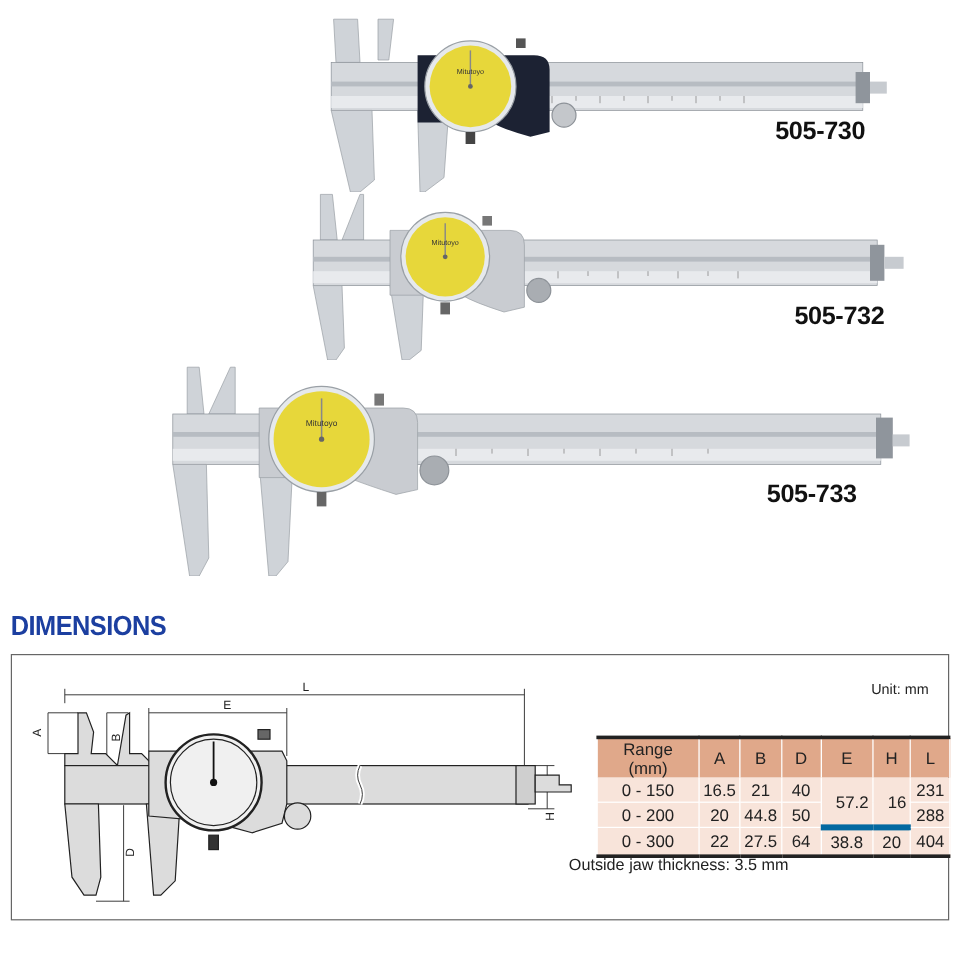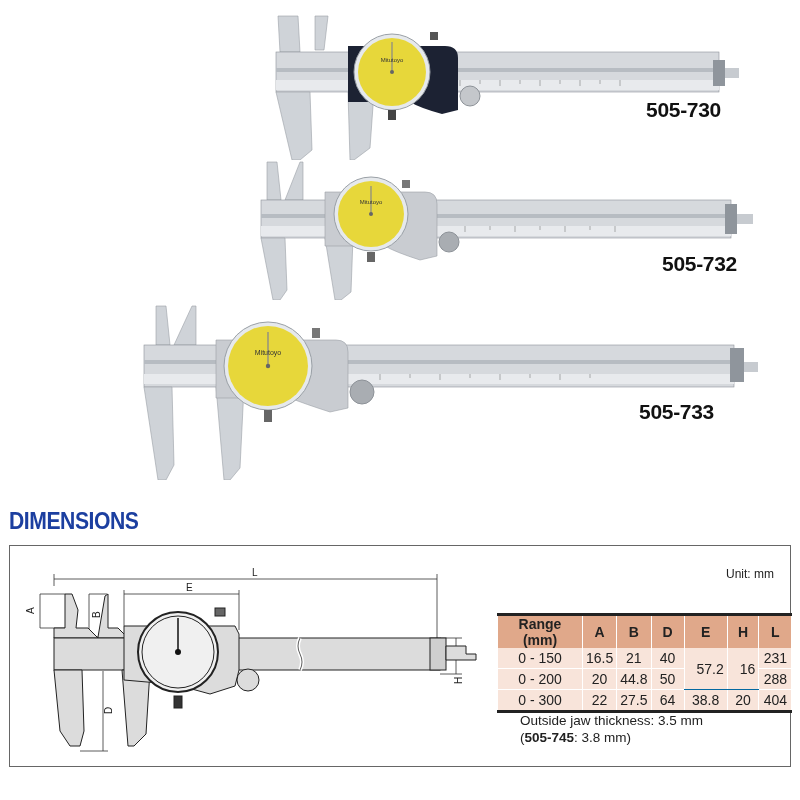--- a/index.html
+++ b/index.html
@@ -3,27 +3,27 @@
 <meta charset="utf-8">
 <style>
   html, body { margin:0; padding:0; background:#ffffff; }
   body { width:800px; height:800px; position:relative; overflow:hidden; font-family:"Liberation Sans", sans-serif; color:#1a1a1a; }
   .abs { position:absolute; }
   .model-label { font-family:"Liberation Sans", sans-serif; font-weight:bold; font-size:21px; color:#111; letter-spacing:-0.3px; }
   .section-title { left:9px; top:508px; font-family:"Liberation Sans", sans-serif; font-weight:bold; font-size:23px; color:#1c3fa0; letter-spacing:-0.5px; transform:scaleX(0.92); transform-origin:left; }
   .frame { left:9px; top:545px; width:782px; height:222px; border:1px solid #666; box-sizing:border-box; background:#fff; }
   .unit { right:26px; top:567px; font-size:12px; color:#222; }
   table.dims { position:absolute; left:497px; top:613px; border-collapse:collapse; font-size:14px; font-family:"Liberation Sans", sans-serif; color:#222; }
-  table.dims th { background:#e0a88a; font-weight:bold; height:22px; border-left:1px solid #fff; border-right:1px solid #fff; padding:0 5px; text-align:center; }
+  table.dims th { background:#e0a88a; font-weight:normal; height:22px; border-left:1px solid #fff; border-right:1px solid #fff; padding:0 5px; text-align:center; }
   table.dims thead tr { border-top:3px solid #222; }
   table.dims td { background:#f8e4da; height:20px; border:1px solid #fff; padding:0 3px; text-align:center; border-top:1px solid #555; }
   table.dims tbody tr:first-child td { border-top:none; }
   table.dims tbody tr:last-child td { border-bottom:3px solid #222;margin-top:12px; }
-  table.dims td.merge { vertical-align:middle; border-bottom:1px solid #0369a1;padding-left:12px; }
-  .note { left:520px; top:712px; font-size:13.5px; color:#222; line-height:17px; }
+  table.dims td.merge { vertical-align:middle; border-bottom:5px solid #0369a1;padding-left:12px; }
+  .note { left:474px; top:712px; font-size:13.5px; color:#222; line-height:17px; }
   .note b { font-weight:bold; }
 </style>
 </head>
 <body>
 
 <svg class="abs" style="left:270px;top:10px" width="470" height="150" viewBox="0 0 470 150">
 
   <polygon points="8,6 28,6 30,42 10,42" fill="#cfd3d8" stroke="#9aa0a6" stroke-width="0.6"></polygon>
   <polygon points="45,6 58,6 54,40 45,40" fill="#cfd3d8" stroke="#9aa0a6" stroke-width="0.6"></polygon>
 
@@ -223,14 +223,13 @@
       <td>64</td>
       <td>38.8</td>
       <td>20</td>
       <td>404</td>
     </tr>
   </tbody>
 </table>
 
 <div class="abs note">
   <div>Outside jaw thickness: 3.5 mm</div>
-  <div><span>(</span><b>505-745</b><span>: 3.8 mm)</span></div>
 </div>
 
 </body></html>

